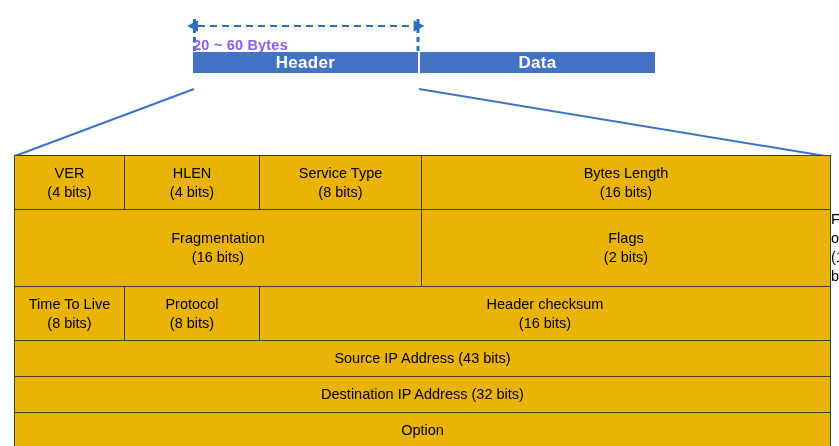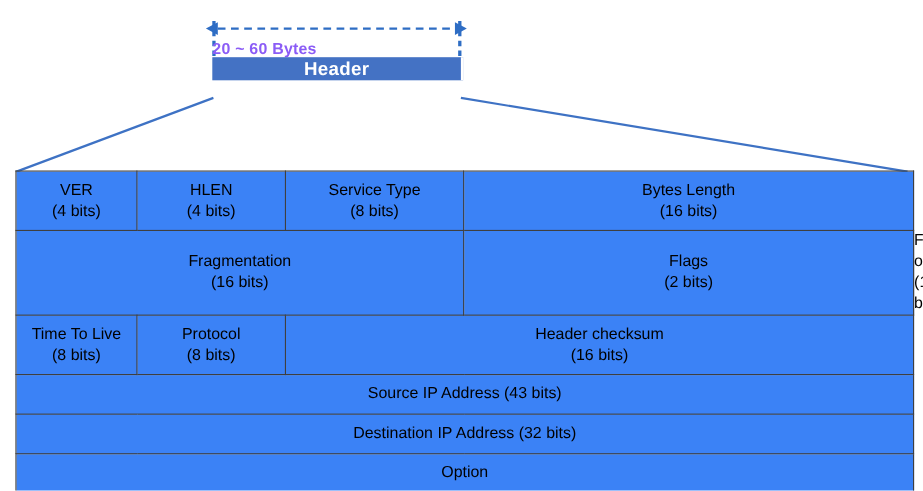--- a/index.html
+++ b/index.html
@@ -69,21 +69,21 @@
     table-layout: fixed;
   }
   .hdr-table td {
     border: 1px solid #3f3f3f;
     text-align: center;
     vertical-align: middle;
     font-size: 14.5px;
     line-height: 19px;
     color: #000000;
     padding: 0;
-    background: #3b82f6;
+    background: #eab308;
   }
   .r-two  { height: 54px; }
   .r-one  { height: 36px; }
   .cell-line2 { display: block; }
 </style>
 </head>
 <body>
 
 <div id="stage">
 
@@ -103,20 +103,21 @@
     <line x1="198" y1="26" x2="414" y2="26" stroke="#2E6DC4" stroke-width="2" stroke-dasharray="7,5" marker-start="url(#arrL)" marker-end="url(#arrR)"></line>
 
     <line x1="194" y1="89" x2="15" y2="156" stroke="#3E72C4" stroke-width="2"></line>
     <line x1="419" y1="89" x2="825" y2="156" stroke="#3E72C4" stroke-width="2"></line>
   </svg>
 
   <div class="dim-label">20 ~ 60 Bytes</div>
 
   <div class="packet">
     <div class="packet-seg seg-header">Header</div>
+    <div class="packet-seg seg-data">Data</div>
   </div>
 
   <table class="hdr-table">
     <tbody>
       <tr class="r-two">
         <td style="width:109px">
           <span class="cell-line2">VER</span>
           <span class="cell-line2">(4 bits)</span>
         </td>
         <td style="width:134px">

